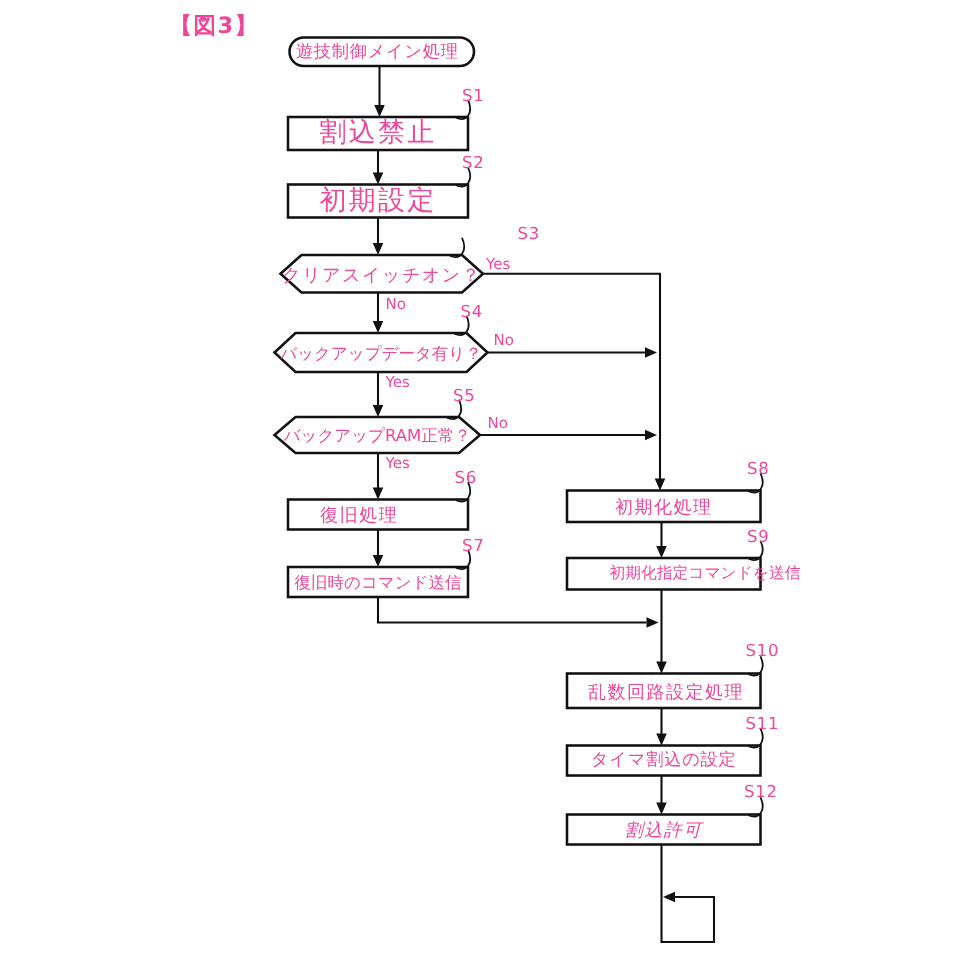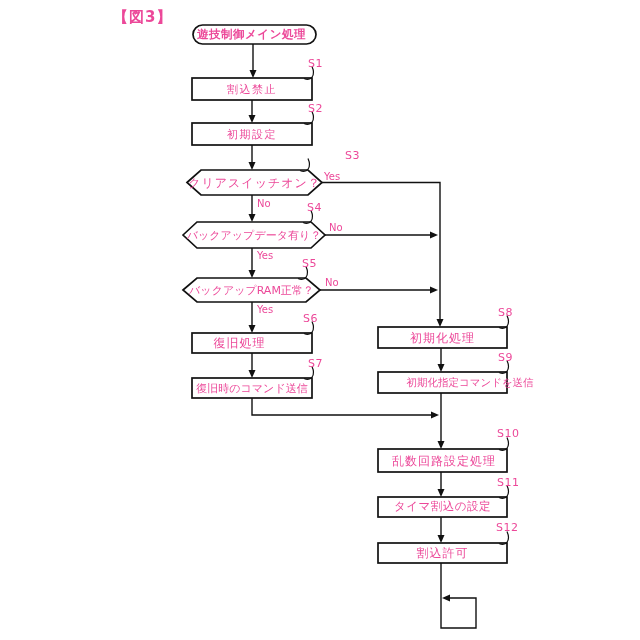--- a/index.html
+++ b/index.html
@@ -9,21 +9,21 @@
     overflow:hidden;
   }
   .wires{position:absolute;left:0;top:0;width:640px;height:640px;}
   .fig-title{position:absolute;left:113px;top:8px;font-size:15px;font-weight:bold;letter-spacing:1px;}
   .lbl{
     position:absolute;display:flex;align-items:center;justify-content:center;
     text-align:center;white-space:nowrap;line-height:1;
   }
   .tag{position:absolute;font-size:11px;letter-spacing:0.5px;}
   .branch{position:absolute;font-size:10px;}
-  .fs125{font-size:11px;letter-spacing:1.5px;text-align:right;}
+  .fs125{font-size:18px;letter-spacing:1.5px;text-align:right;}
   .fs12{font-size:12px;letter-spacing:1px;}
   .fs115{font-size:11.5px;letter-spacing:0.5px;}
   .fs11{font-size:11px;letter-spacing:0px;}
   .fs105{font-size:10.5px;letter-spacing:0px;}
 </style>
 </head>
 <body>
 
 <div class="canvas">
 
@@ -99,33 +99,33 @@
       <path d="M499,327.5 c7,3 12,-3 8,-12"></path>
       <path d="M499,372.5 c7,3 12,-3 8,-12"></path>
       <path d="M499,449.5 c7,3 12,-3 8,-12"></path>
       <path d="M499,497.5 c7,3 12,-3 8,-12"></path>
       <path d="M499,543.5 c7,3 12,-3 8,-12"></path>
     </g>
   </svg>
 
   <div class="fig-title">【図3】</div>
 
-  <div class="lbl fs115" style="left:193px;top:25px;width:117px;height:19px;font-weight:bold;">遊技制御メイン処理</div>
+  <div class="lbl fs115" style="left:193px;top:25px;width:117px;height:19px;">遊技制御メイン処理</div>
   <div class="lbl fs125" style="left:192px;top:78px;width:120px;height:22px;">割込禁止</div>
   <div class="lbl fs125" style="left:192px;top:123px;width:120px;height:22px;">初期設定</div>
   <div class="lbl fs12" style="left:187px;top:170px;width:135px;height:25px;">クリアスイッチオン？</div>
   <div class="lbl fs11" style="left:183px;top:222px;width:142px;height:26px;">バックアップデータ有り？</div>
   <div class="lbl fs11" style="left:183px;top:278px;width:137px;height:24px;">バックアップRAM正常？</div>
   <div class="lbl fs12" style="left:192px;top:333px;width:95px;height:20px;">復旧処理</div>
   <div class="lbl fs11" style="left:192px;top:378px;width:120px;height:20px;">復旧時のコマンド送信</div>
   <div class="lbl fs12" style="left:378px;top:327px;width:129px;height:21px;">初期化処理</div>
   <div class="lbl fs105" style="left:378px;top:372px;width:104px;height:21px;padding-left:40px;">初期化指定コマンドを送信</div>
   <div class="lbl fs12" style="left:378px;top:449px;width:132px;height:23px;">乱数回路設定処理</div>
   <div class="lbl fs115" style="left:378px;top:497px;width:129px;height:20px;">タイマ割込の設定</div>
-  <div class="lbl fs12" style="left:378px;top:543px;width:129px;height:20px;">割込許可</div>
+  <div class="lbl fs12" style="left:378px;top:543px;width:129px;height:20px;font-style:italic;">割込許可</div>
 
   <div class="tag" style="left:308px;top:57px;">S1</div>
   <div class="tag" style="left:308px;top:102px;">S2</div>
   <div class="tag" style="left:304px;top:149px;margin-left:41px;">S3</div>
   <div class="tag" style="left:307px;top:201px;">S4</div>
   <div class="tag" style="left:302px;top:257px;">S5</div>
   <div class="tag" style="left:303px;top:312px;">S6</div>
   <div class="tag" style="left:308px;top:357px;">S7</div>
   <div class="tag" style="left:498px;top:306px;">S8</div>
   <div class="tag" style="left:498px;top:351px;">S9</div>

